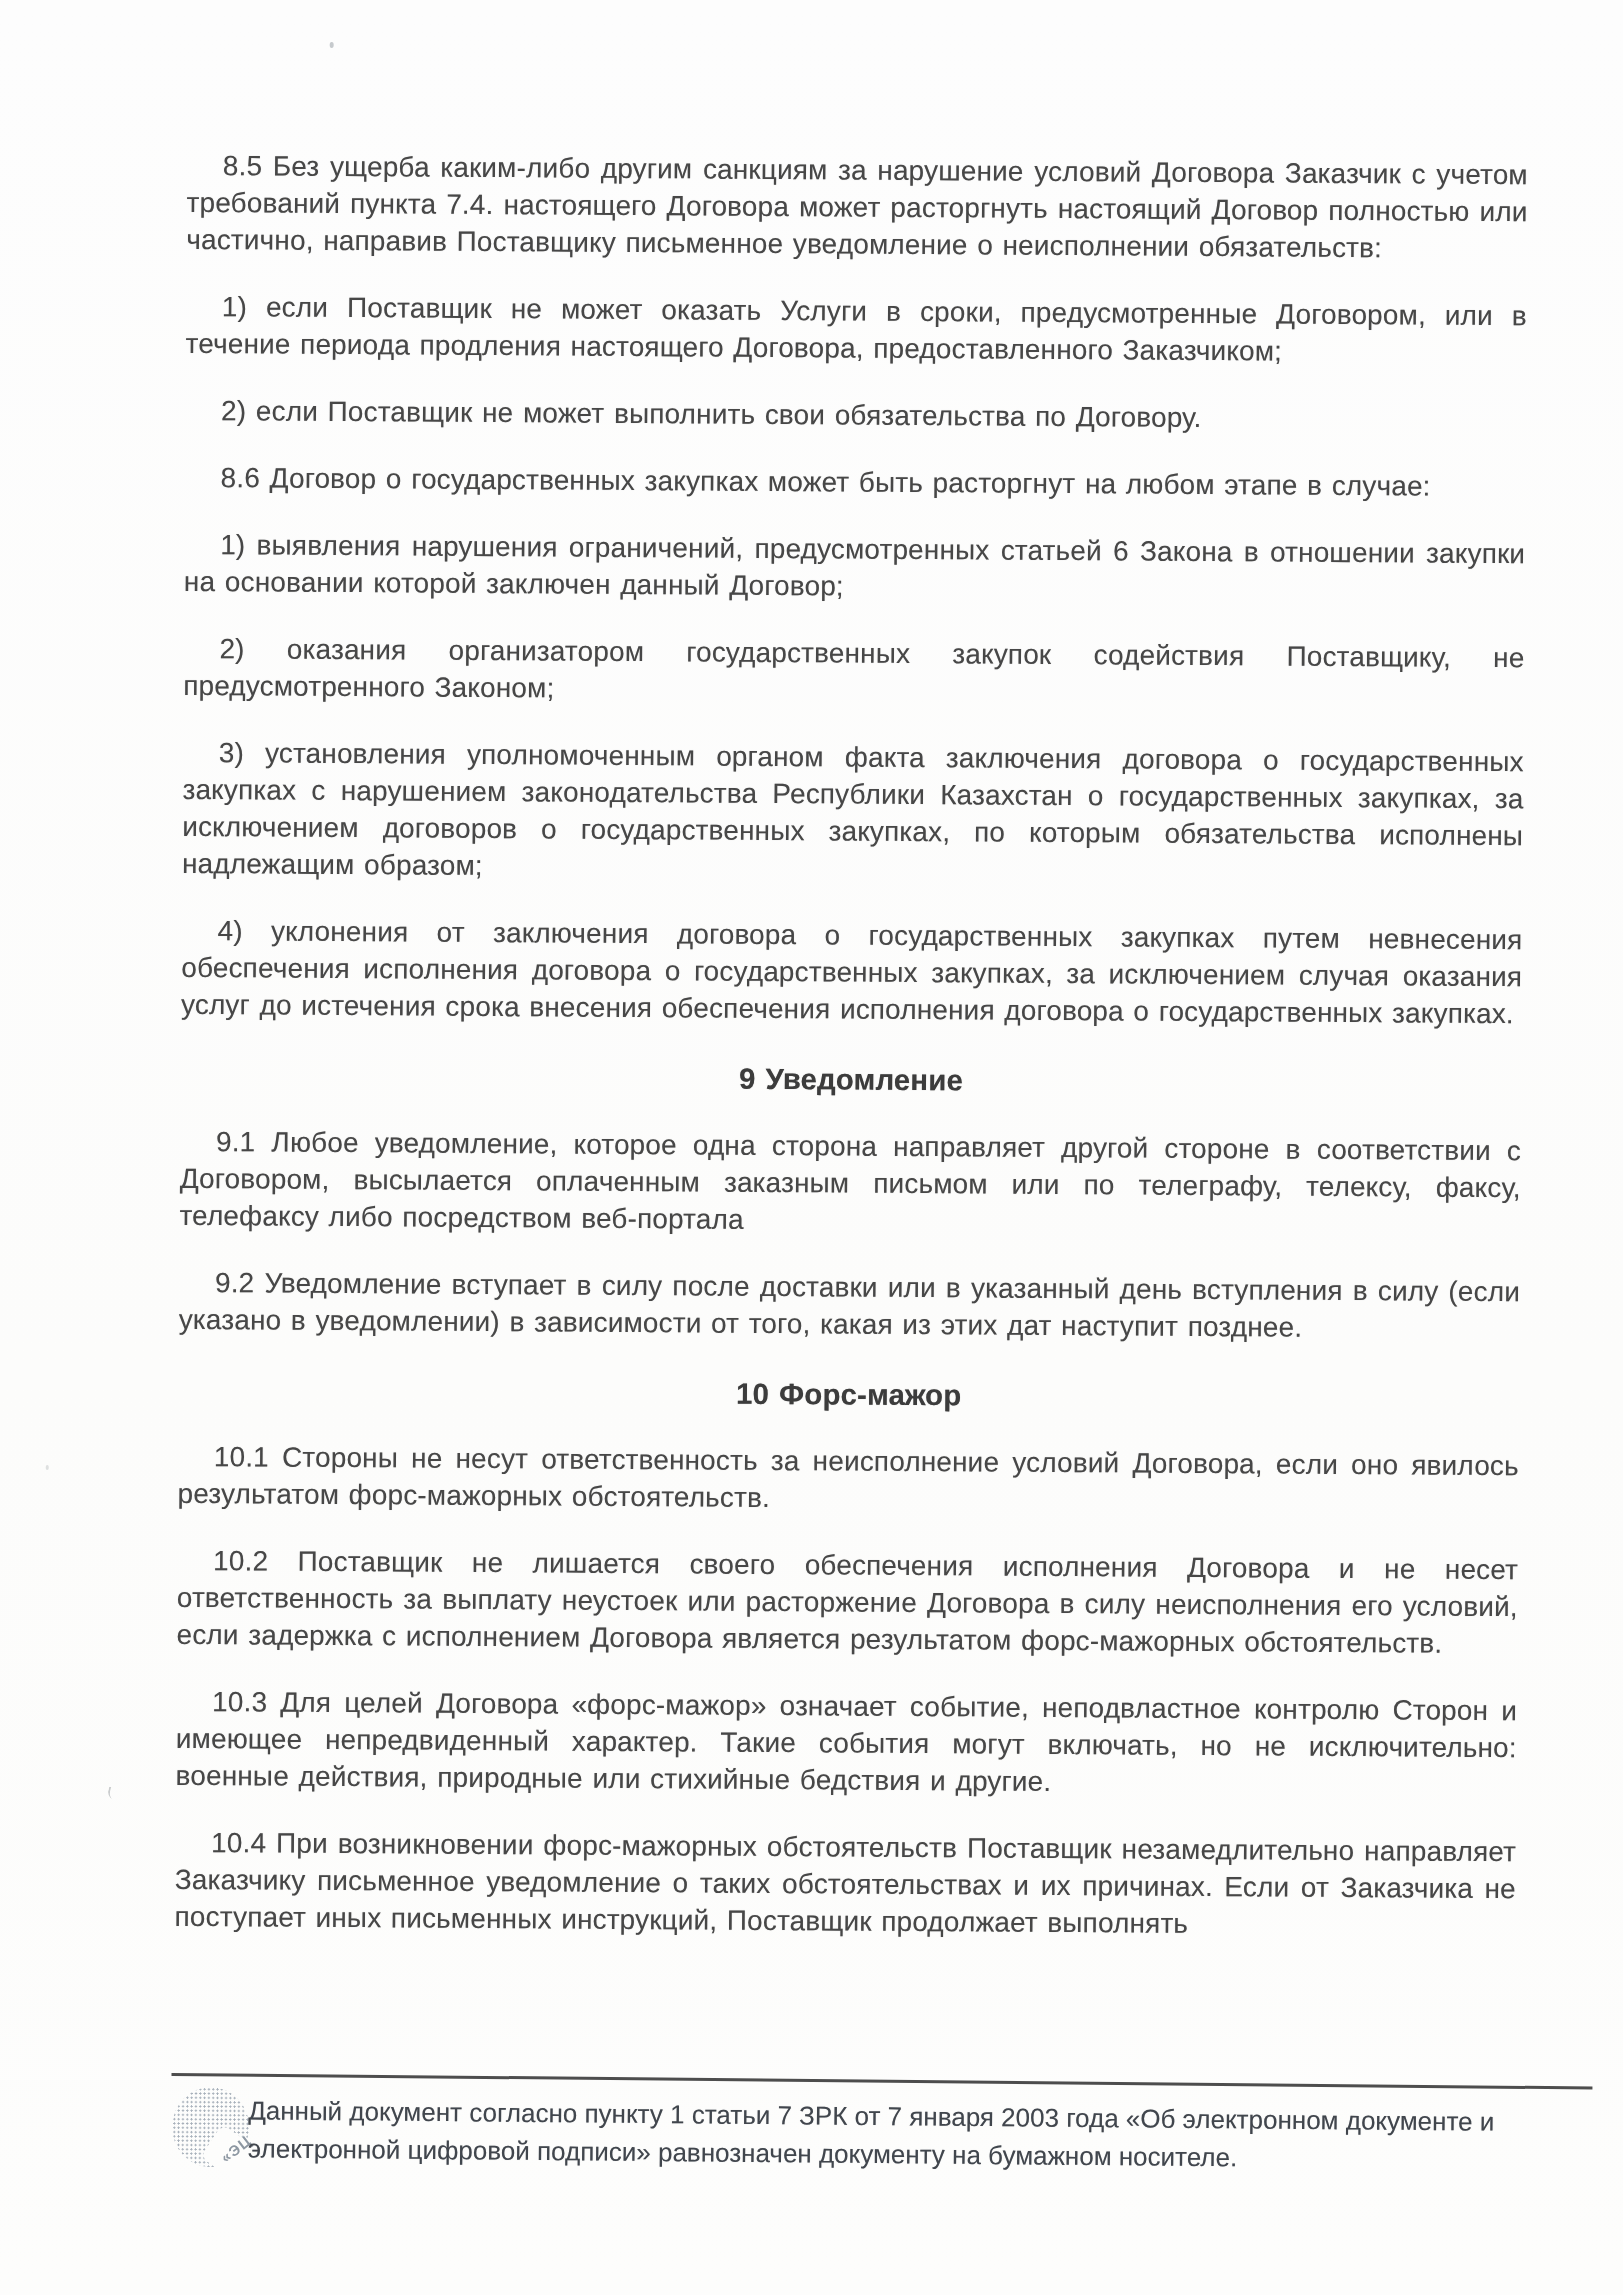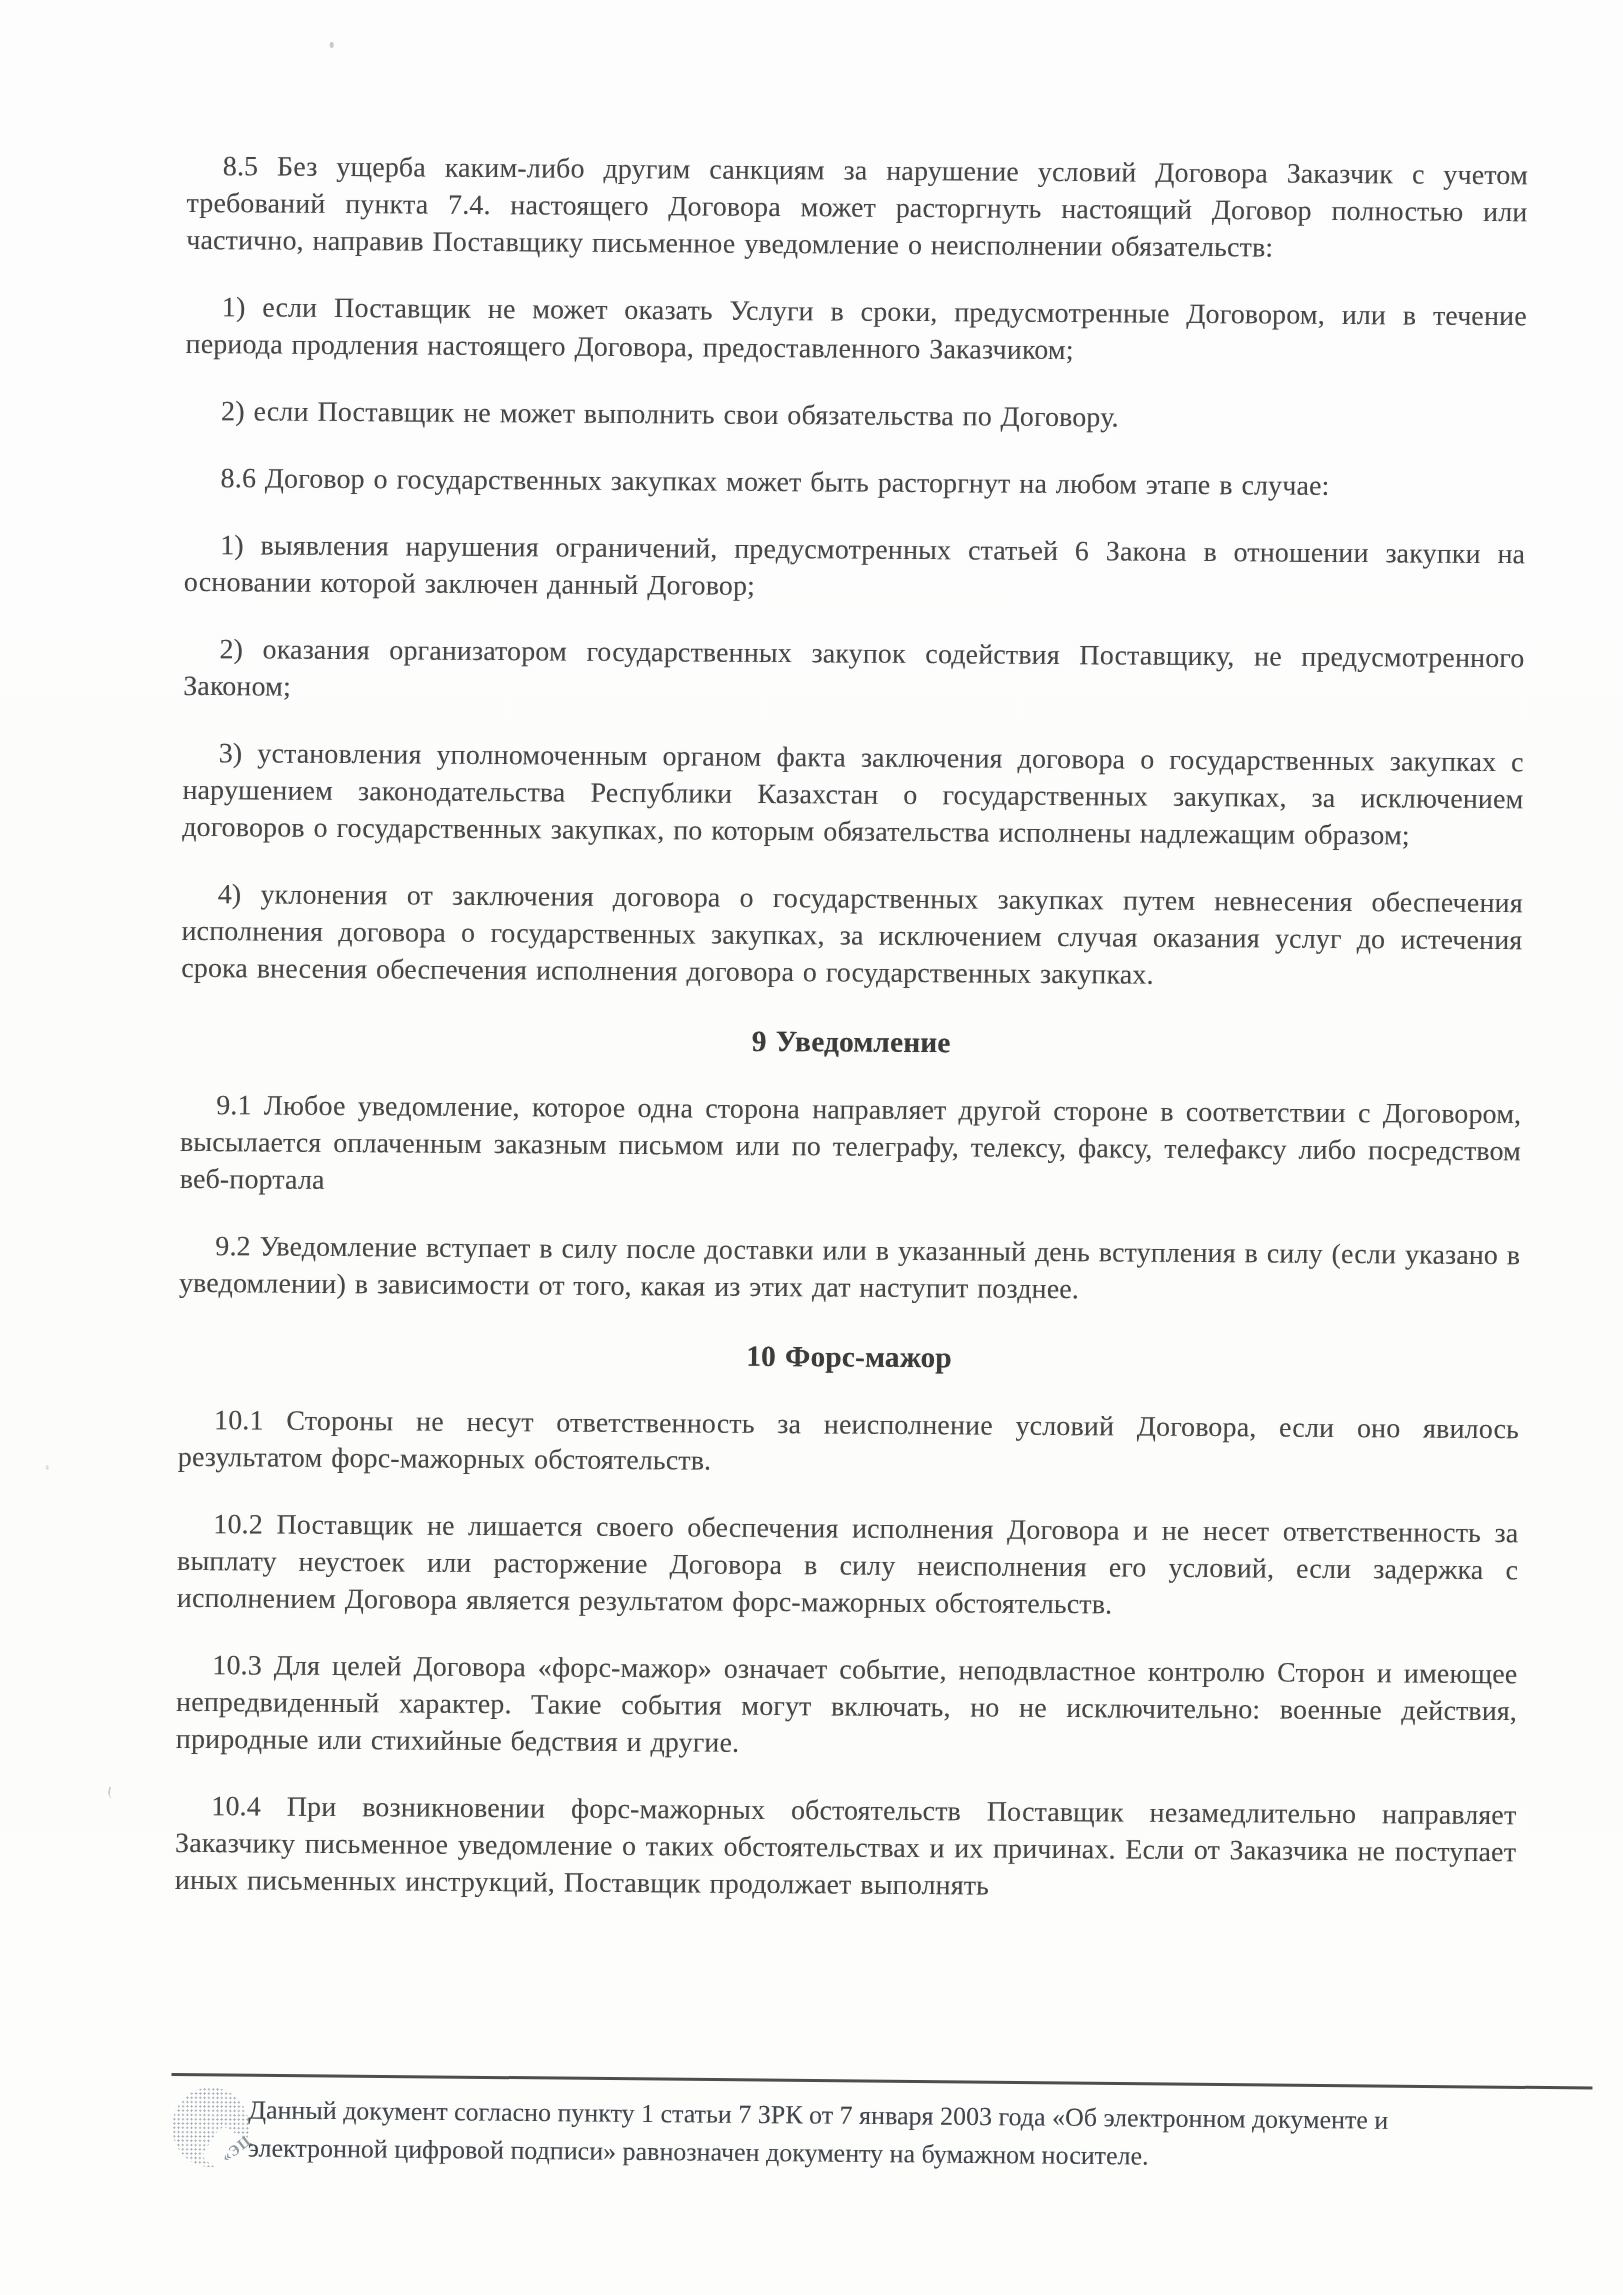--- a/index.html
+++ b/index.html
@@ -6,21 +6,21 @@
     margin: 0;
     padding: 0;
     background: #ffffff;
   }
   .page {
     position: relative;
     width: 1623px;
     height: 2295px;
     background: linear-gradient(180deg, #fdfdfd 0%, #fcfcfb 60%, #fdfdfc 100%);
     overflow: hidden;
-    font-family: Liberation Serif, serif;
+    font-family: Liberation Sans, sans-serif;
   }
   .tilt {
     position: absolute;
     inset: 0;
     transform: rotate(0.4deg);
     transform-origin: 196px 0px;
   }
   .doc-body {
     position: absolute;
     left: 188px;

